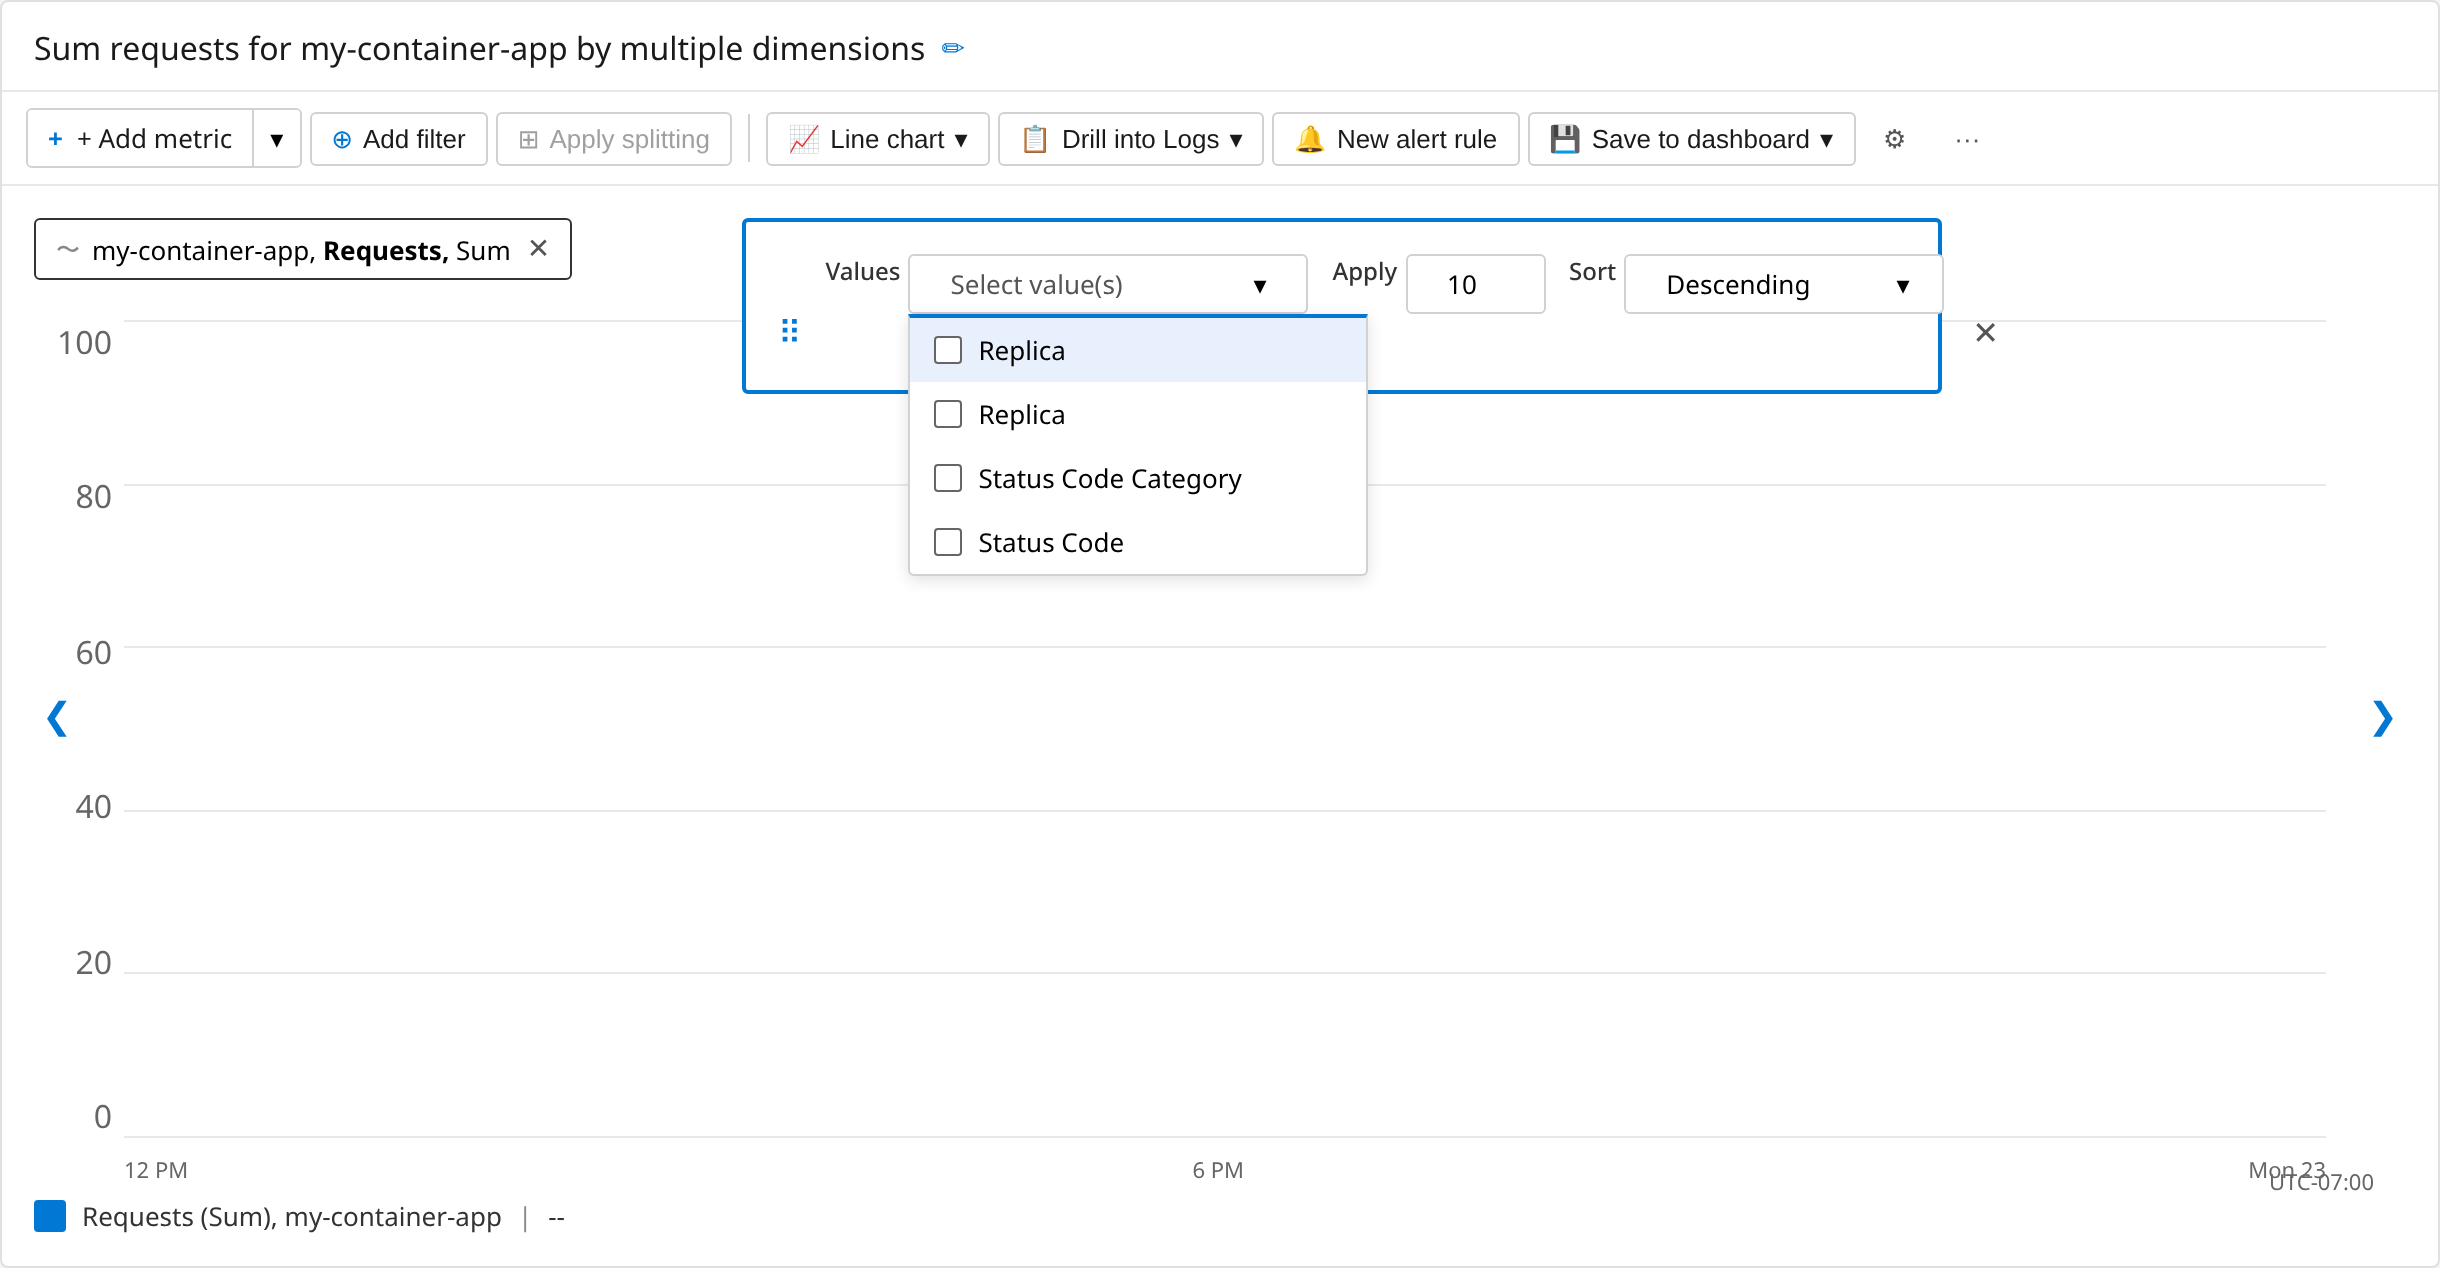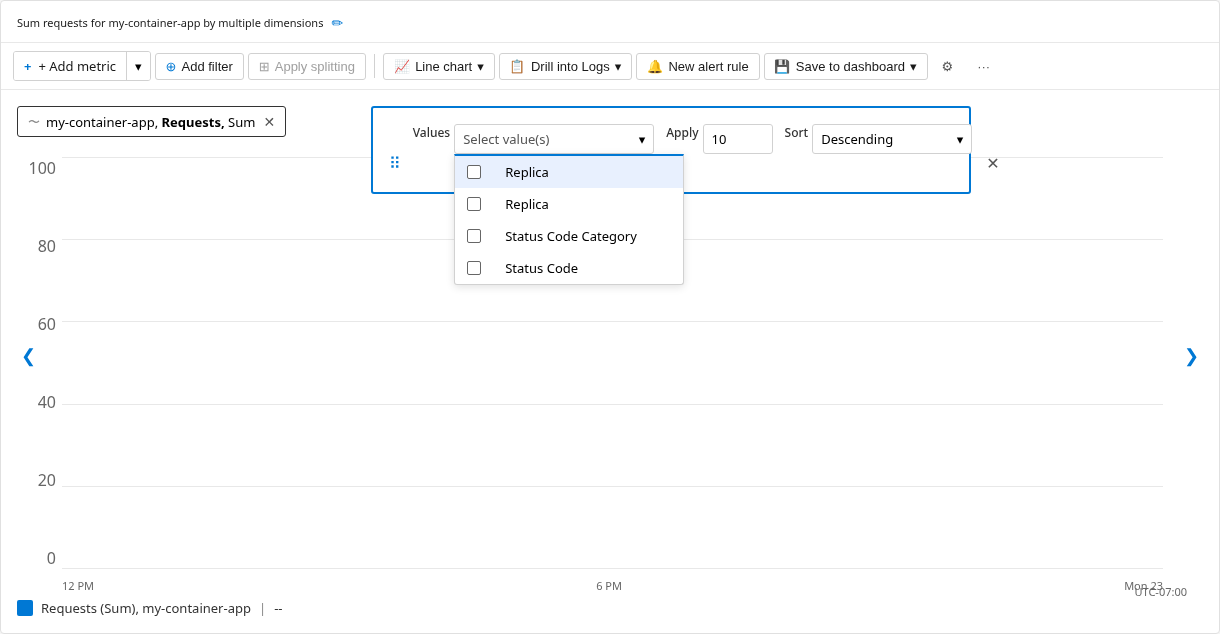--- a/index.html
+++ b/index.html
@@ -24,21 +24,21 @@
     }
     
     .title-bar {
       padding: 12px 16px 10px;
       border-bottom: 1px solid #e8e8e8;
       display: flex;
       align-items: center;
       gap: 8px;
     }
     .title-text {
-      font-size: 11px;
+      font-size: 16px;
       color: #1a1a1a;
     }
     .edit-icon {
       color: #0078d4;
       font-size: 14px;
       cursor: pointer;
     }
     
     .toolbar {
       padding: 8px 12px;
@@ -169,21 +169,21 @@
       gap: 4px;
     }
     .field-label {
       font-size: 12px;
       color: #333;
       font-weight: 500;
     }
     .field-select {
       border: 1px solid #d1d1d1;
       border-radius: 3px;
-      padding: 5px 8px;
+      padding: 5px 20px;
       font-size: 13px;
       background: #fff;
       cursor: pointer;
       display: flex;
       align-items: center;
       gap: 6px;
     }
     .select-values {
       width: 200px;
       position: relative;
@@ -211,21 +211,21 @@
       background: #fff;
       border: 1px solid #d1d1d1;
       border-top: 2px solid #0078d4;
       border-radius: 0 0 3px 3px;
       z-index: 20;
       box-shadow: 0 2px 8px rgba(0,0,0,0.12);
     }
     .dropdown-item {
       display: flex;
       align-items: center;
-      gap: 24px;
+      gap: 8px;
       padding: 7px 12px;
       cursor: pointer;
       font-size: 13px;
     }
     .dropdown-item.highlighted { background: #e8f0fe; }
     .checkbox {
       width: 14px;
       height: 14px;
       border: 1px solid #666;
       border-radius: 2px;

